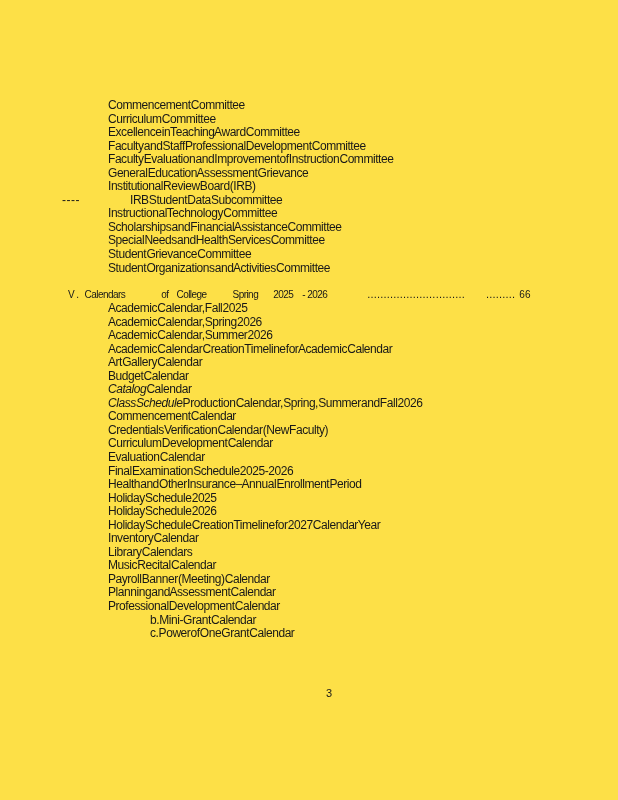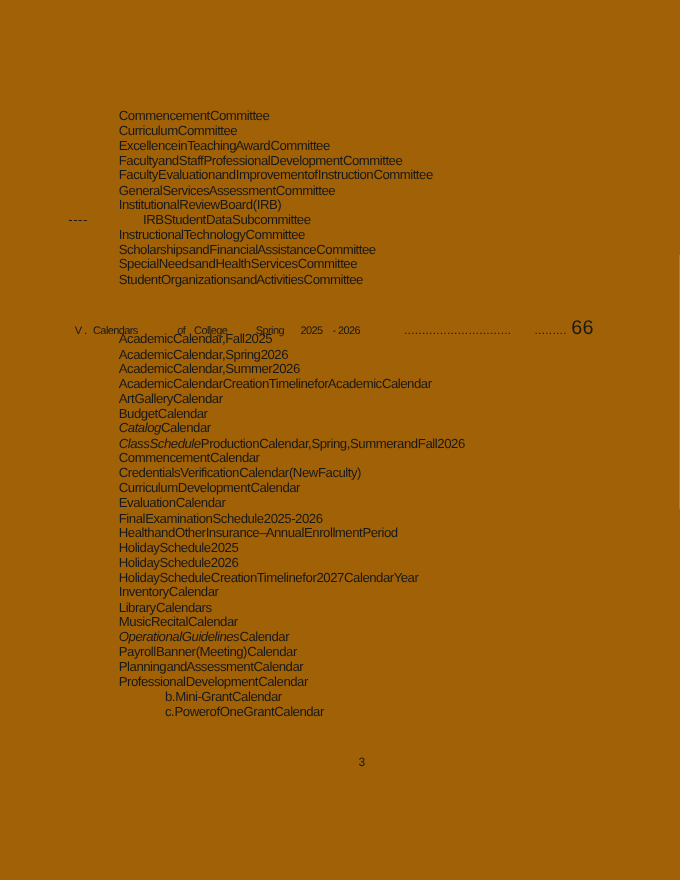--- a/index.html
+++ b/index.html
@@ -6,21 +6,21 @@
   html, body { background: #ffffff; }
   body {
     width: 618px; height: 800px;
     position: relative;
     overflow: hidden;
     font-family: "Liberation Sans", sans-serif;
     color: #181818;
   }
   .doc-page {
     position: absolute; inset: 0;
-    background: #a16207;
+    background: #fde047;
     text-decoration: underline;
   }
   
   .toc-line {
     font-size: 12px;
     line-height: 13.55px;
     letter-spacing: -0.45px;
     word-spacing: -2.7px;
     white-space: nowrap;
     position: relative;
@@ -52,47 +52,48 @@
   .gap26 { margin-right: 26px; }
   .gap15 { margin-right: 15px; }
   .gap9  { margin-right: 9px; }
   .gap40 { margin-right: 40px; }
   .gap21 { margin-right: 21px; }
   .leader-dots {
     font-size: 11px;
     letter-spacing: 0.2px;
   }
   .heading-page-ref {
-    font-size: 18px;
+    font-size: 10px;
     letter-spacing: 0.3px;
     margin-left: 4px;
   }
   .page-number {
     position: absolute;
     left: 326px; top: 687px;
     font-size: 11px;
   }
 </style>
 </head>
 <body>
 
 <div class="doc-page">
 
   <div class="committee-list">
       <div class="toc-line">Commencement Committee</div>
       <div class="toc-line">Curriculum Committee</div>
       <div class="toc-line">Excellence in Teaching Award Committee</div>
       <div class="toc-line">Faculty and Staff Professional Development Committee</div>
       <div class="toc-line">Faculty Evaluation and Improvement of Instruction Committee</div>
-      <div class="toc-line">General Services Assessment Committee</div>
+      <div class="toc-line">General Education Assessment Grievance</div>
       <div class="toc-line">Institutional Review Board (IRB)</div>
       <div class="toc-line indent"><span class="margin-marker">----</span>IRB Student Data Subcommittee</div>
       <div class="toc-line">Instructional Technology Committee</div>
       <div class="toc-line">Scholarships and Financial Assistance Committee</div>
       <div class="toc-line">Special Needs and Health Services Committee</div>
+      <div class="toc-line">Student Grievance Committee</div>
       <div class="toc-line">Student Organizations and Activities Committee</div>
     </div>
 
   <div class="section-heading">
     <span class="hseg gap6">V .</span>
     <span class="hseg gap36">Calendars</span>
     <span class="hseg gap8">of</span>
     <span class="hseg gap26">College</span>
     <span class="hseg gap15">Spring</span>
     <span class="hseg gap9">2025</span>
@@ -117,21 +118,20 @@
         <div class="toc-line">Curriculum Development Calendar</div>
         <div class="toc-line">Evaluation Calendar</div>
         <div class="toc-line">Final Examination Schedule 2025-2026</div>
         <div class="toc-line">Health and Other Insurance – Annual Enrollment Period</div>
         <div class="toc-line">Holiday Schedule 2025</div>
         <div class="toc-line">Holiday Schedule 2026</div>
         <div class="toc-line">Holiday Schedule Creation Timeline for 2027 Calendar Year</div>
         <div class="toc-line">Inventory Calendar</div>
         <div class="toc-line">Library Calendars</div>
         <div class="toc-line">Music Recital Calendar</div>
-        <div class="toc-line"><i>Operational Guidelines</i> Calendar</div>
         <div class="toc-line">Payroll Banner (Meeting) Calendar</div>
         <div class="toc-line">Planning and Assessment Calendar</div>
         <div class="toc-line">Professional Development Calendar</div>
       </div>
     <div class="sub-list">
         <div class="toc-line">b. Mini-Grant Calendar</div>
         <div class="toc-line">c. Power of One Grant Calendar</div>
       </div>
   </div>
 

